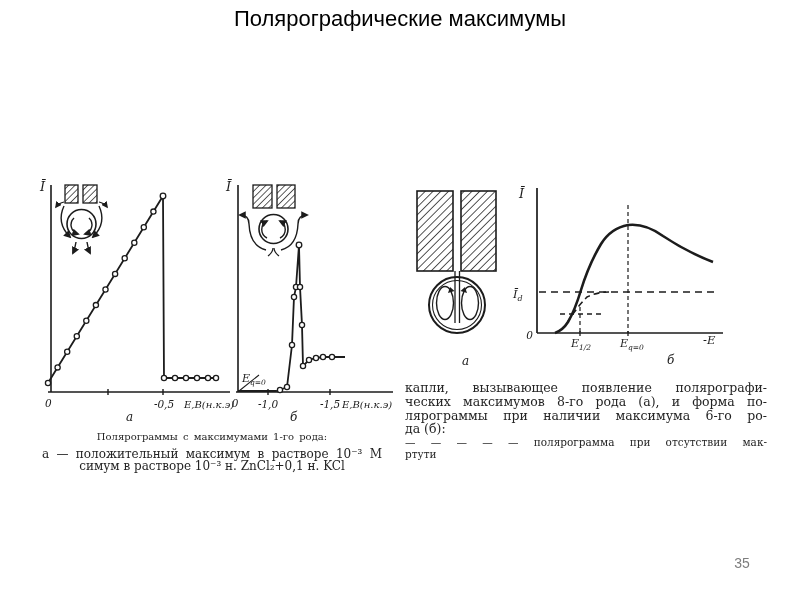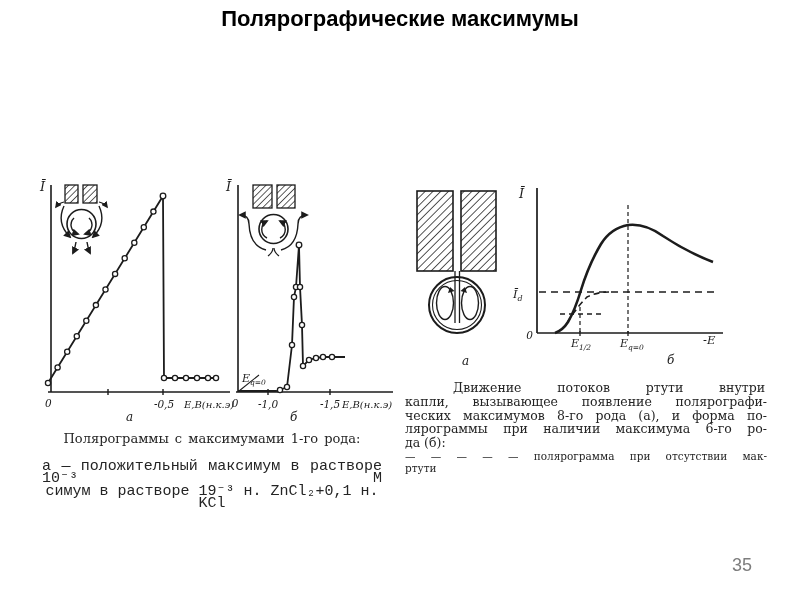--- a/index.html
+++ b/index.html
@@ -2,38 +2,38 @@
 <html><head>
 <meta charset="utf-8">
 <style>
   html,body{margin:0;padding:0;}
   body{
     width:800px;height:600px;position:relative;background:#ffffff;
     font-family:"DejaVu Serif", serif;color:#1f1f1f;overflow:hidden;
   }
   .slide-title{
     position:absolute;top:6px;left:0;width:800px;text-align:center;
-    font-family:"Liberation Sans", sans-serif;font-weight:bold;
+    font-family:"Liberation Sans", sans-serif;font-weight:normal;
     font-size:22px;color:#000;
   }
   .page-num{
     position:absolute;left:727px;top:555px;width:30px;text-align:center;
-    font-family:"Liberation Sans", sans-serif;font-size:18px;color:#7d7d7d;
+    font-family:"Liberation Sans", sans-serif;font-size:14px;color:#7d7d7d;
   }
   svg{position:absolute;}
   #fig-left{left:38px;top:158px;}
   #fig-right{left:405px;top:172px;}
   .ink{stroke:#1c1c1c;fill:none;}
   text{fill:#1c1c1c;}
   .axlbl{font-family:"DejaVu Serif", serif;font-style:italic;}
   .cap-left{
     position:absolute;left:42px;top:431px;width:340px;color:#242424;
   }
-  .cap-left .l1{font-size:13px;text-align:center;word-spacing:2px;margin-bottom:15px;}
-  .cap-left .sm{font-size:15px;line-height:12.3px;font-family:Liberation Mono, monospace;}
+  .cap-left .l1{font-size:10px;text-align:center;word-spacing:2px;margin-bottom:6px;}
+  .cap-left .sm{font-size:12px;line-height:12.3px;}
   .cap-left .just{text-align:justify;text-align-last:justify;}
   .cap-left .cen{text-align:center;}
   .cap-right{
     position:absolute;left:405px;top:381px;width:362px;color:#242424;
     font-size:12.5px;line-height:13.8px;
   }
   .cap-right .ind{padding-left:48px;padding-right:2px;}
   .cap-right .just{text-align:justify;text-align-last:justify;}
   .cap-right .cen{text-align:left;}
   .cap-right .sm{font-size:10.5px;line-height:12px;}
@@ -144,21 +144,21 @@
       <path class="ink" d="M243,92 q16,-4 17,-26 q0,-9 9,-9" stroke-width="1.4" marker-end="url(#arr1)"></path>
       <path class="ink" d="M230,98 q5,-4 5,-8" stroke-width="1.2"></path>
       <path class="ink" d="M241,98 q-5,-4 -5,-8" stroke-width="1.2"></path>
     </g>
   </g>
 </svg>
 
 <div class="cap-left">
   <div class="l1">Полярограммы с максимумами 1-го рода:</div>
   <div class="sm just">а — положительный максимум в растворе 10⁻³ М</div>
-  <div class="sm cen">симум в растворе 19⁻³ н. ZnCl₂+0,1 н. KCl</div>
+  <div class="sm cen">симум в растворе 10⁻³ н. ZnCl₂+0,1 н. KCl</div>
 </div>
 
 <svg id="fig-right" width="370" height="200" viewBox="0 0 370 200">
   <defs>
     <pattern id="h2" width="5.5" height="5.5" patternUnits="userSpaceOnUse" patternTransform="rotate(45)">
       <line x1="0" y1="0" x2="0" y2="5.5" stroke="#2a2a2a" stroke-width="1.6"></line>
     </pattern>
   </defs>
 
   <g>
@@ -197,21 +197,20 @@
     </text>
     <text>
       <tspan class="axlbl" x="215" y="175" font-size="11">E</tspan><tspan class="axlbl" font-size="7.5" dy="2.5">q=0</tspan>
     </text>
     <text class="axlbl" x="298" y="172" font-size="11.5">-E</text>
     <text class="axlbl" x="262" y="192" font-size="12">б</text>
   </g>
 </svg>
 
 <div class="cap-right">
-  <div class="ind just">Движение потоков ртути внутри</div>
   <div class="just">капли, вызывающее появление полярографи-</div>
   <div class="just">ческих максимумов 8-го рода (а), и форма по-</div>
   <div class="just">лярограммы при наличии максимума 6-го ро-</div>
   <div class="cen">да (б):</div>
   <div class="sm just">— — — — — полярограмма при отсутствии мак-</div>
   <div class="sm cen">ртути</div>
 </div>
 
 <div class="page-num">35</div>
 

